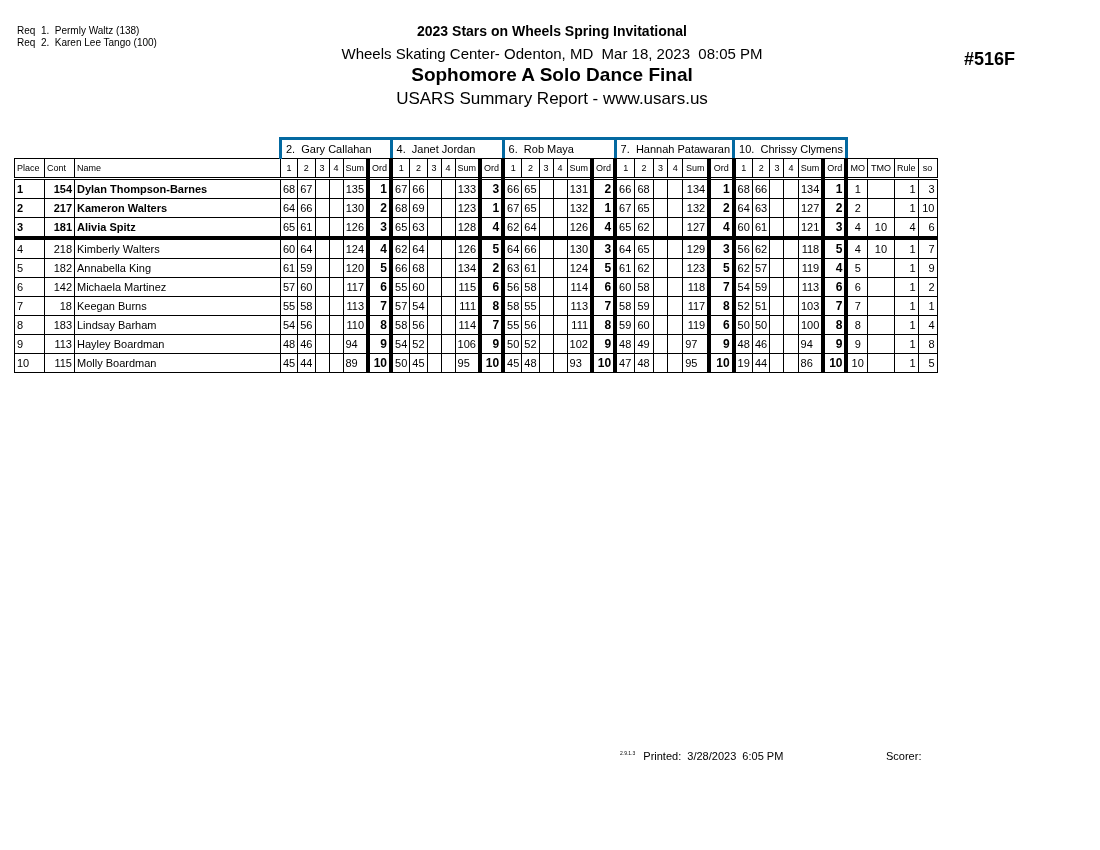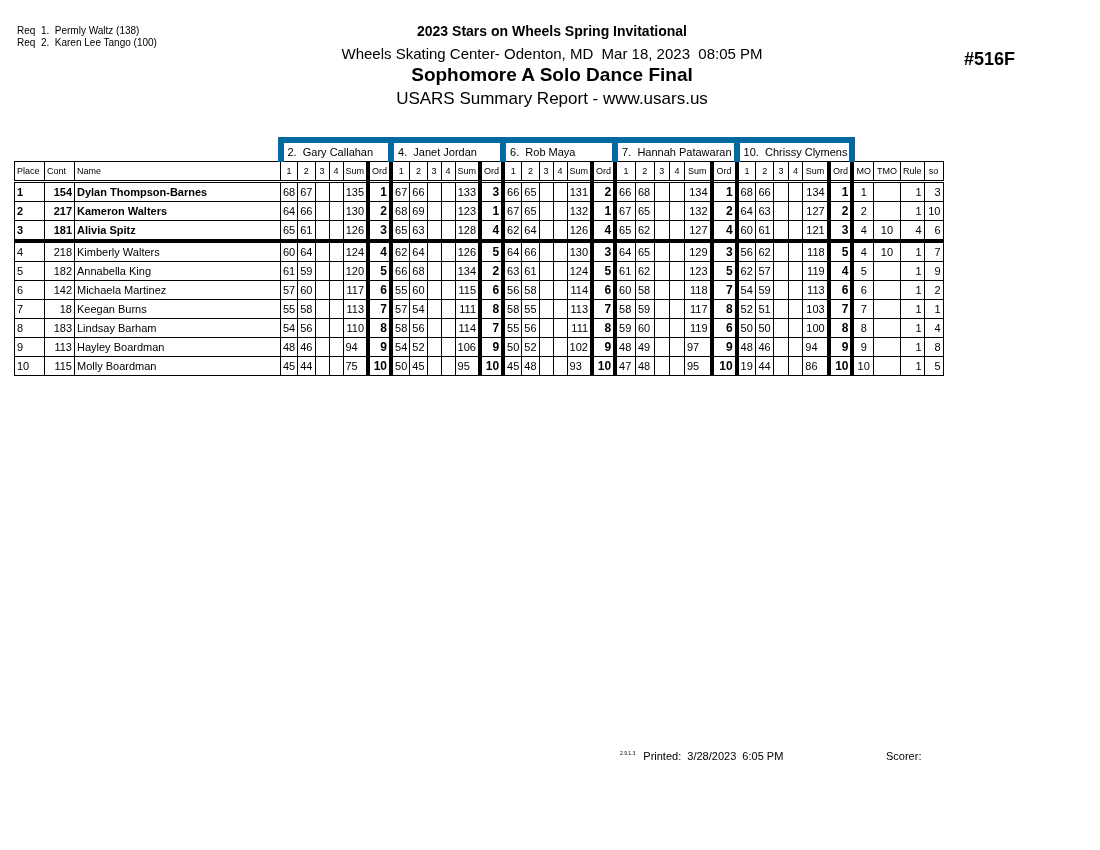--- a/index.html
+++ b/index.html
@@ -9,21 +9,21 @@
   .t1 { top: 23px; font-size: 14px; font-weight: bold; }
   .t2 { top: 45px; font-size: 15px; }
   .t3 { top: 64px; font-size: 19px; font-weight: bold; }
   .t4 { top: 89px; font-size: 17px; }
   .evno { position: absolute; left: 964px; top: 23px; font-size: 18px; font-weight: bold; margin-top: 26px; }
 
   table.res { position: absolute; left: 14px; top: 137px; border-collapse: collapse; font-size: 11px; table-layout: fixed; }
   table.res td { border: 1px solid #000; height: 18px; padding: 0 2px; white-space: nowrap; overflow: hidden; }
   table.res tr.judges td { height: 18px; font-size: 11px; }
   table.res tr.judges td.blank { border: none; }
-  table.res tr.judges td.jname { border: 6px solid #0369a1; border-bottom: 1px solid #000; padding-left: 4px; font-size: 11px; }
+  table.res tr.judges td.jname { border: 3px solid #0369a1; border-bottom: 1px solid #000; padding-left: 4px; font-size: 11px; }
   table.res tr.cols td { font-size: 9px; height: 18px; border-bottom: 3px double #000; }
   td.ord { font-weight: bold; text-align: right; border-left: 4px solid #000 !important; font-size: 12px; }
   td.ordh { border-left: 4px solid #000 !important; }
   td.sepL { border-left: 4px solid #000 !important; }
   td.num { text-align: right; }
   td.ctr { text-align: center; }
   tr.top td.pl, tr.top td.ct, tr.top td.nm { font-weight: bold; font-size: 11px; }
   tr.cut td { border-bottom: 4px solid #000 !important; }
 
   .foot { position: absolute; top: 750px; font-size: 11px; }
@@ -483,21 +483,21 @@
         <td class="num">8</td>
       </tr>
       <tr class="">
         <td class="pl">10</td>
         <td class="ct num">115</td>
         <td class="nm">Molly Boardman</td>
         <td class="">45</td>
         <td class="">44</td>
         <td class=""></td>
         <td class=""></td>
-        <td class="">75</td>
+        <td class="">89</td>
         <td class="ord">10</td>
         <td class=" sepL">50</td>
         <td class="">45</td>
         <td class=""></td>
         <td class=""></td>
         <td class="">95</td>
         <td class="ord">10</td>
         <td class=" sepL">45</td>
         <td class="">48</td>
         <td class=""></td>

